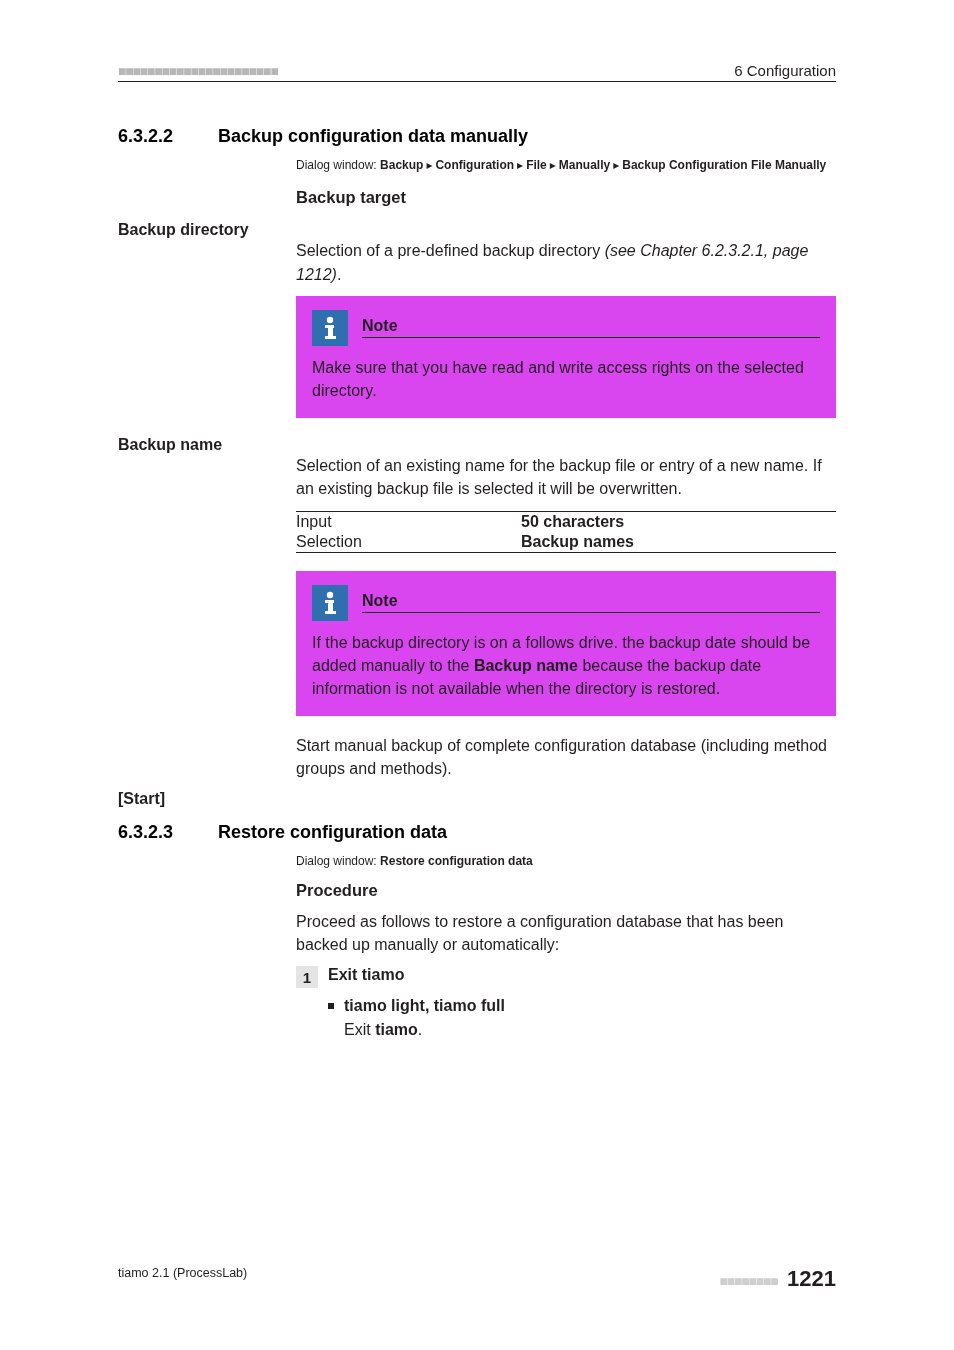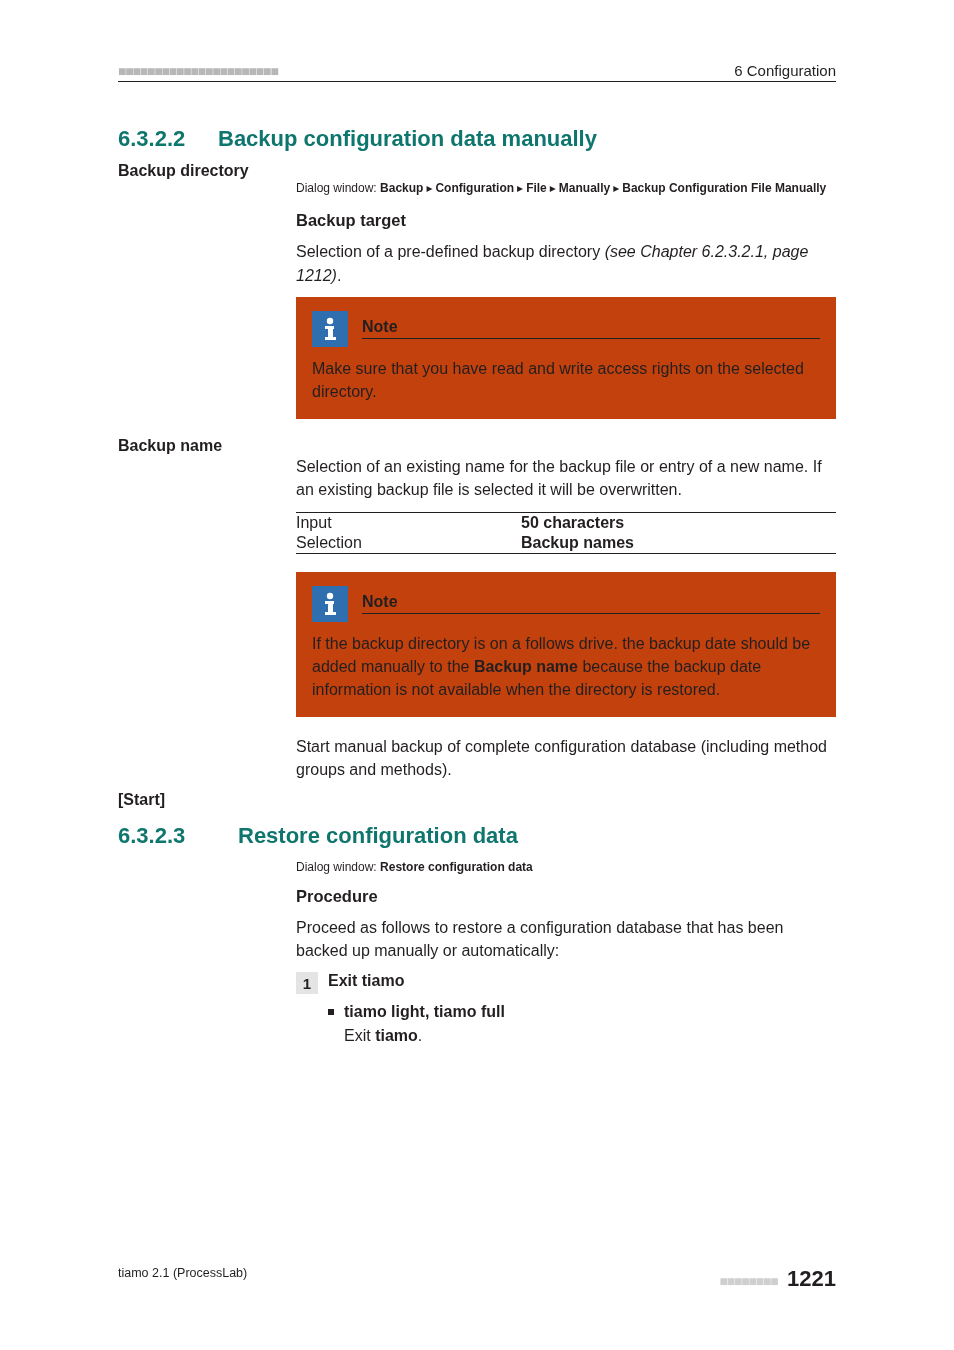--- a/index.html
+++ b/index.html
@@ -49,23 +49,23 @@
     box-sizing: border-box;
     padding-right: 10px;
   }
   .col-body {
     flex: 1 1 auto;
   }
   
   .h-sec {
     display: flex;
     align-items: baseline;
-    color: #0f766e;
-    font-weight: bold;
-    font-size: 22px;
+    color: #000000;
+    font-weight: bold;
+    font-size: 18px;
     margin-bottom: 10px;
   }
   .h-sec .num {
     width: 100px;
     flex: 0 0 100px;
   }
   .h-sub-bold {
     font-weight: bold;
     font-size: 16.5px;
     margin-top: 14px;
@@ -82,21 +82,21 @@
   }
   .dialog-path .sep {
     padding: 0 3px;
   }
   p.body {
     font-size: 16px;
     line-height: 1.45;
     margin: 0 0 10px 0;
   }
   .note-box {
-    background: #c2410c;
+    background: #d946ef;
     padding: 14px 16px 16px 16px;
     margin: 8px 0 18px 0;
   }
   .note-head {
     display: flex;
     align-items: center;
     margin-bottom: 6px;
   }
   .note-icon {
     width: 36px;
@@ -212,35 +212,35 @@
     <span class="header-right">6 Configuration</span>
   </div>
 
   <div class="content">
 
     <div class="h-sec">
       <span class="num">6.3.2.2</span>
       <span>Backup configuration data manually</span>
     </div>
 
+    <div class="row">
+      <div class="col-label"></div>
+      <div class="col-body">
+        <div class="dialog-path">
+          <span>Dialog window: </span><span class="b">Backup</span><span class="sep">▸</span><span class="b">Configuration</span><span class="sep">▸</span><span class="b">File</span><span class="sep">▸</span><span class="b">Manually</span><span class="sep">▸</span><span class="b">Backup Configuration File Manually</span>
+        </div>
+        <div class="h-sub-bold">Backup target</div>
+      </div>
+    </div>
+
     <div class="row" style="margin-top:4px;">
       <div class="col-label">
         <div class="label-bold">Backup directory</div>
       </div>
       <div class="col-body"></div>
-    </div>
-
-    <div class="row">
-      <div class="col-label"></div>
-      <div class="col-body">
-        <div class="dialog-path">
-          <span>Dialog window: </span><span class="b">Backup</span><span class="sep">▸</span><span class="b">Configuration</span><span class="sep">▸</span><span class="b">File</span><span class="sep">▸</span><span class="b">Manually</span><span class="sep">▸</span><span class="b">Backup Configuration File Manually</span>
-        </div>
-        <div class="h-sub-bold">Backup target</div>
-      </div>
     </div>
     <div class="row">
       <div class="col-label"></div>
       <div class="col-body">
         <p class="body">
           <span>Selection of a pre-defined backup directory </span><span class="i">(see Chapter 6.2.3.2.1, page 1212)</span><span>.</span>
         </p>
 
         <div class="note-box">
           <div class="note-head">
@@ -310,21 +310,21 @@
         <p class="body">Start manual backup of complete configuration database (including method groups and methods).</p>
       </div>
     </div>
     <div class="row">
       <div class="col-label">
         <div class="label-bold">[Start]</div>
       </div>
       <div class="col-body"></div>
     </div>
 
-    <div class="h-sec" style="margin-top:14px;gap:20px;">
+    <div class="h-sec" style="margin-top:14px;">
       <span class="num">6.3.2.3</span>
       <span>Restore configuration data</span>
     </div>
 
     <div class="row">
       <div class="col-label"></div>
       <div class="col-body">
         <div class="dialog-path">
           <span>Dialog window: </span><span class="b">Restore configuration data</span>
         </div>

